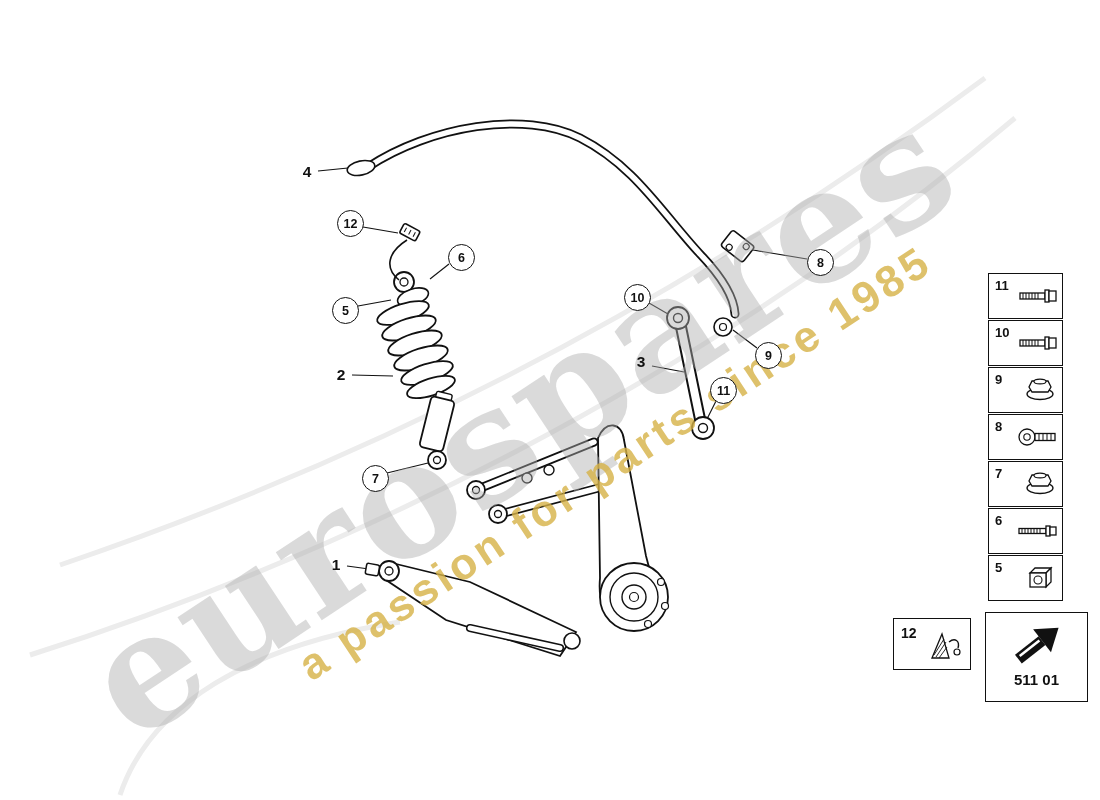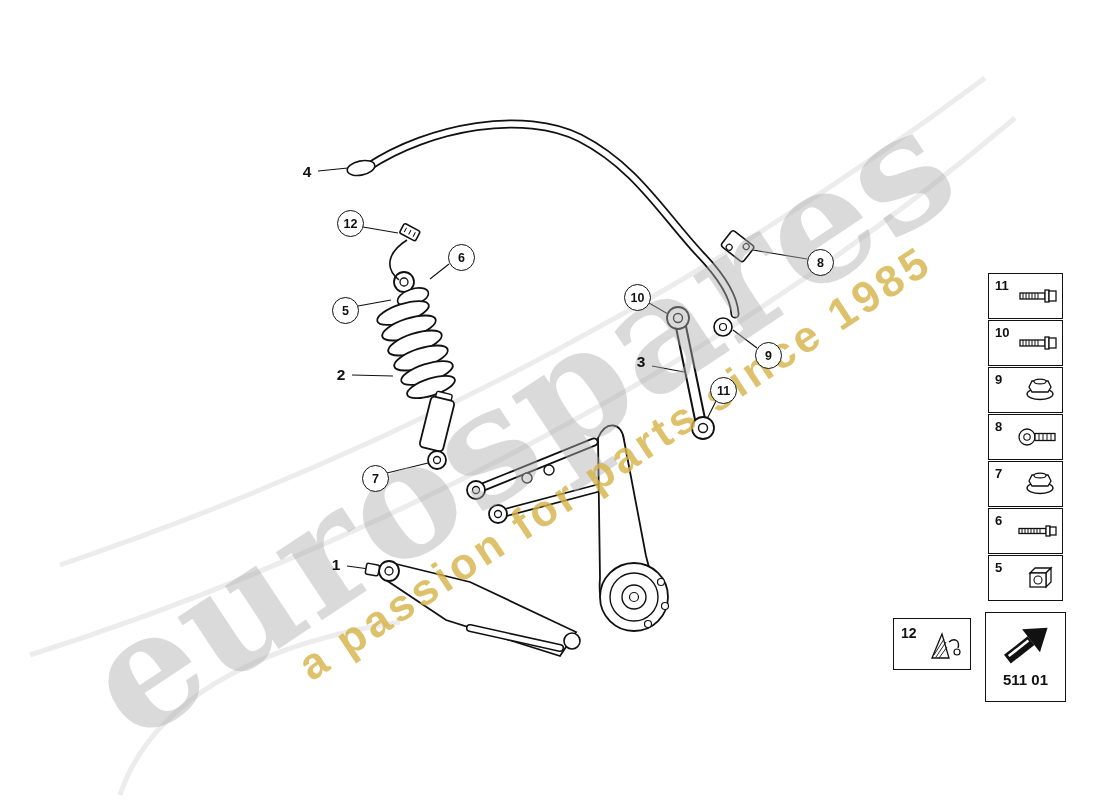--- a/index.html
+++ b/index.html
@@ -115,21 +115,21 @@
     left: 7px; top: 6px;
     font-size: 14px;
     font-weight: bold;
     color: #111;
   }
   .sensor-legend svg { position: absolute; right: 4px; top: 5px; }
 
   .partcode-box {
     position: absolute;
     left: 985px; top: 612px;
-    width: 81px; height: 90px;
+    width: 103px; height: 90px;
     border: 1.6px solid #111;
     background: #fff;
     z-index: 5;
     cursor: pointer;
     text-align: center;
   }
   .partcode-box svg { display: block; margin: 4px auto 0 auto; }
   .partcode-box .code {
     font-size: 15px;
     font-weight: bold;

